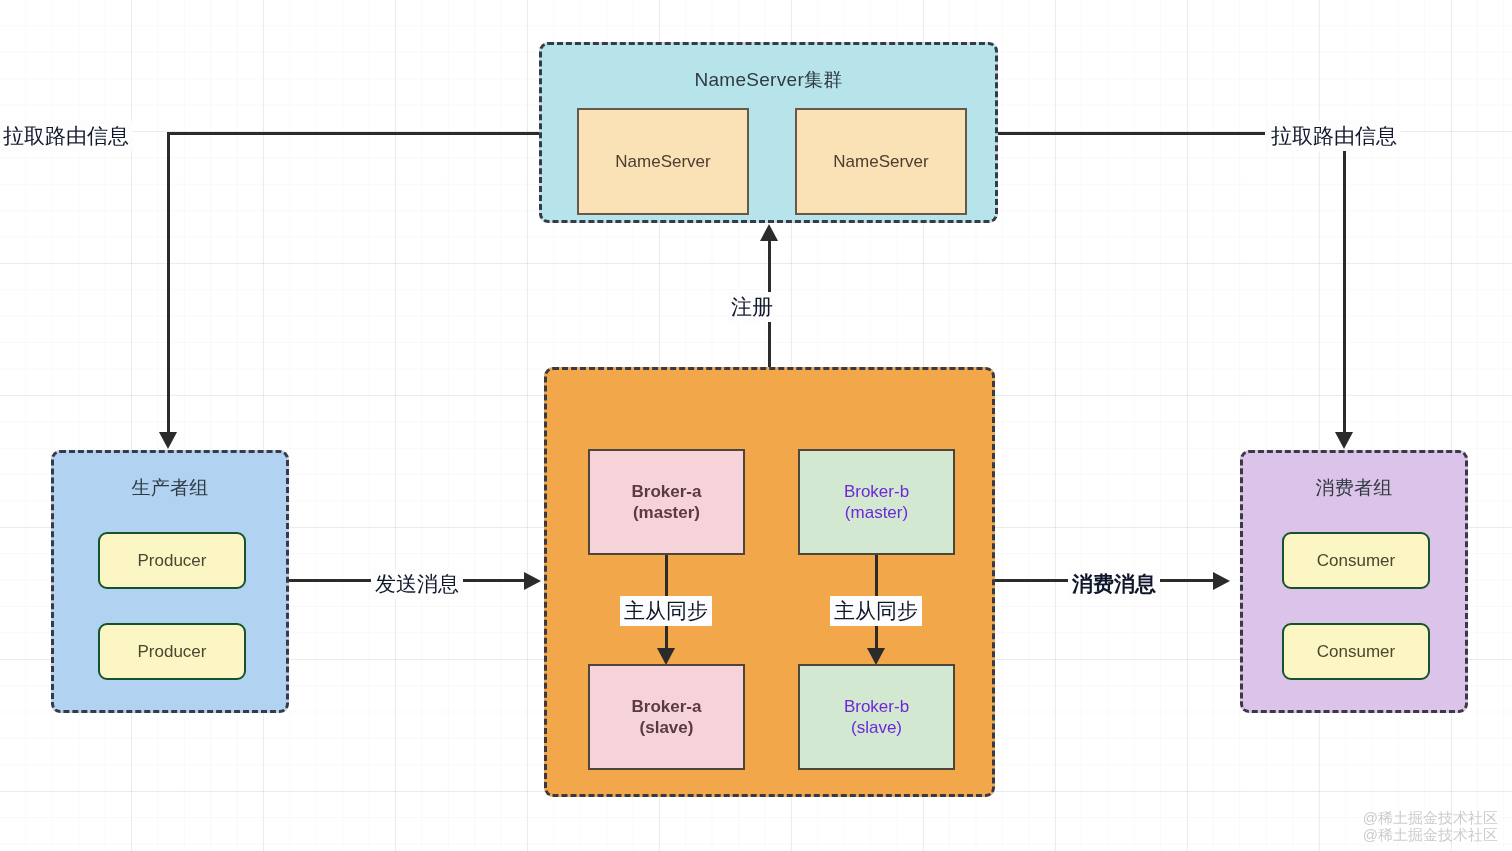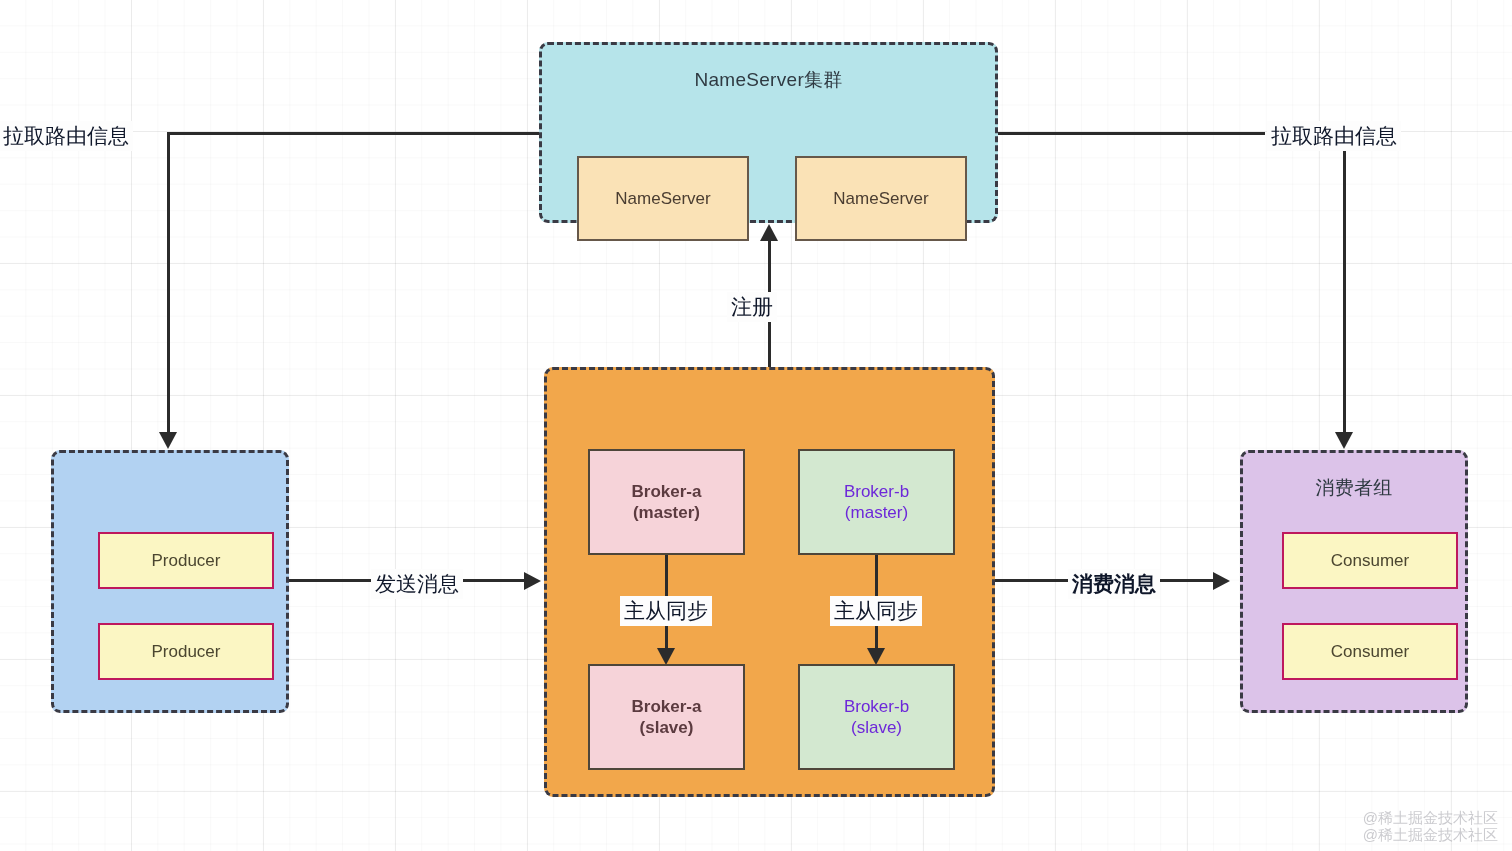--- a/index.html
+++ b/index.html
@@ -85,46 +85,45 @@
     line-height: 1.25;
     border: 2px solid #3f3f36;
   }
   .node-nameserver {
     background: #fae2b6;
     border-color: #66584a;
     font-size: 17px;
     color: #4a3d31;
     top: 63px;
     width: 172px;
-    height: 85px;
-    margin-top: 48px;
+    height: 107px;
   }
   #nameserver-1 { left: 35px; }
   #nameserver-2 { left: 253px; }
 
   .node-broker {
     font-size: 17px;
     width: 157px;
     height: 106px;
     border-color: #4e463a;
   }
   .broker-pink { background: #f6d3d9; color: #5c3b40; font-weight: bold; }
   .broker-green { background: #d3e8d0; color: #6d28d9; }
   #broker-a-master { left: 41px; top: 79px; }
   #broker-b-master { left: 251px; top: 79px; }
   #broker-a-slave  { left: 41px; top: 294px; }
   #broker-b-slave  { left: 251px; top: 294px; }
 
   .node-pc {
     background: #fbf6c3;
-    border: 2px solid #be185d;
-    border-radius: 0;
+    border: 2px solid #14532d;
+    border-radius: 9px;
     font-size: 17px;
     color: #4b4630;
-    width: 176px;
+    width: 148px;
     height: 57px;
   }
   #producer-1 { left: 44px; top: 79px; }
   #producer-2 { left: 44px; top: 170px; }
   #consumer-1 { left: 39px; top: 79px; }
   #consumer-2 { left: 39px; top: 170px; }
 
   
   .line-h, .line-v {
     position: absolute;
@@ -249,20 +248,21 @@
 
     <div class="node node-broker broker-green" id="broker-b-slave">
       <span>
         <span>Broker-b</span><br>
         <span>(slave)</span>
       </span>
     </div>
   </div>
 
   <div class="cluster" id="producer-cluster">
+    <div class="cluster-title">生产者组</div>
 
     <div class="node node-pc" id="producer-1">
       <span>Producer</span>
     </div>
     <div class="node node-pc" id="producer-2">
       <span>Producer</span>
     </div>
   </div>
 
   <div class="cluster" id="consumer-cluster">

